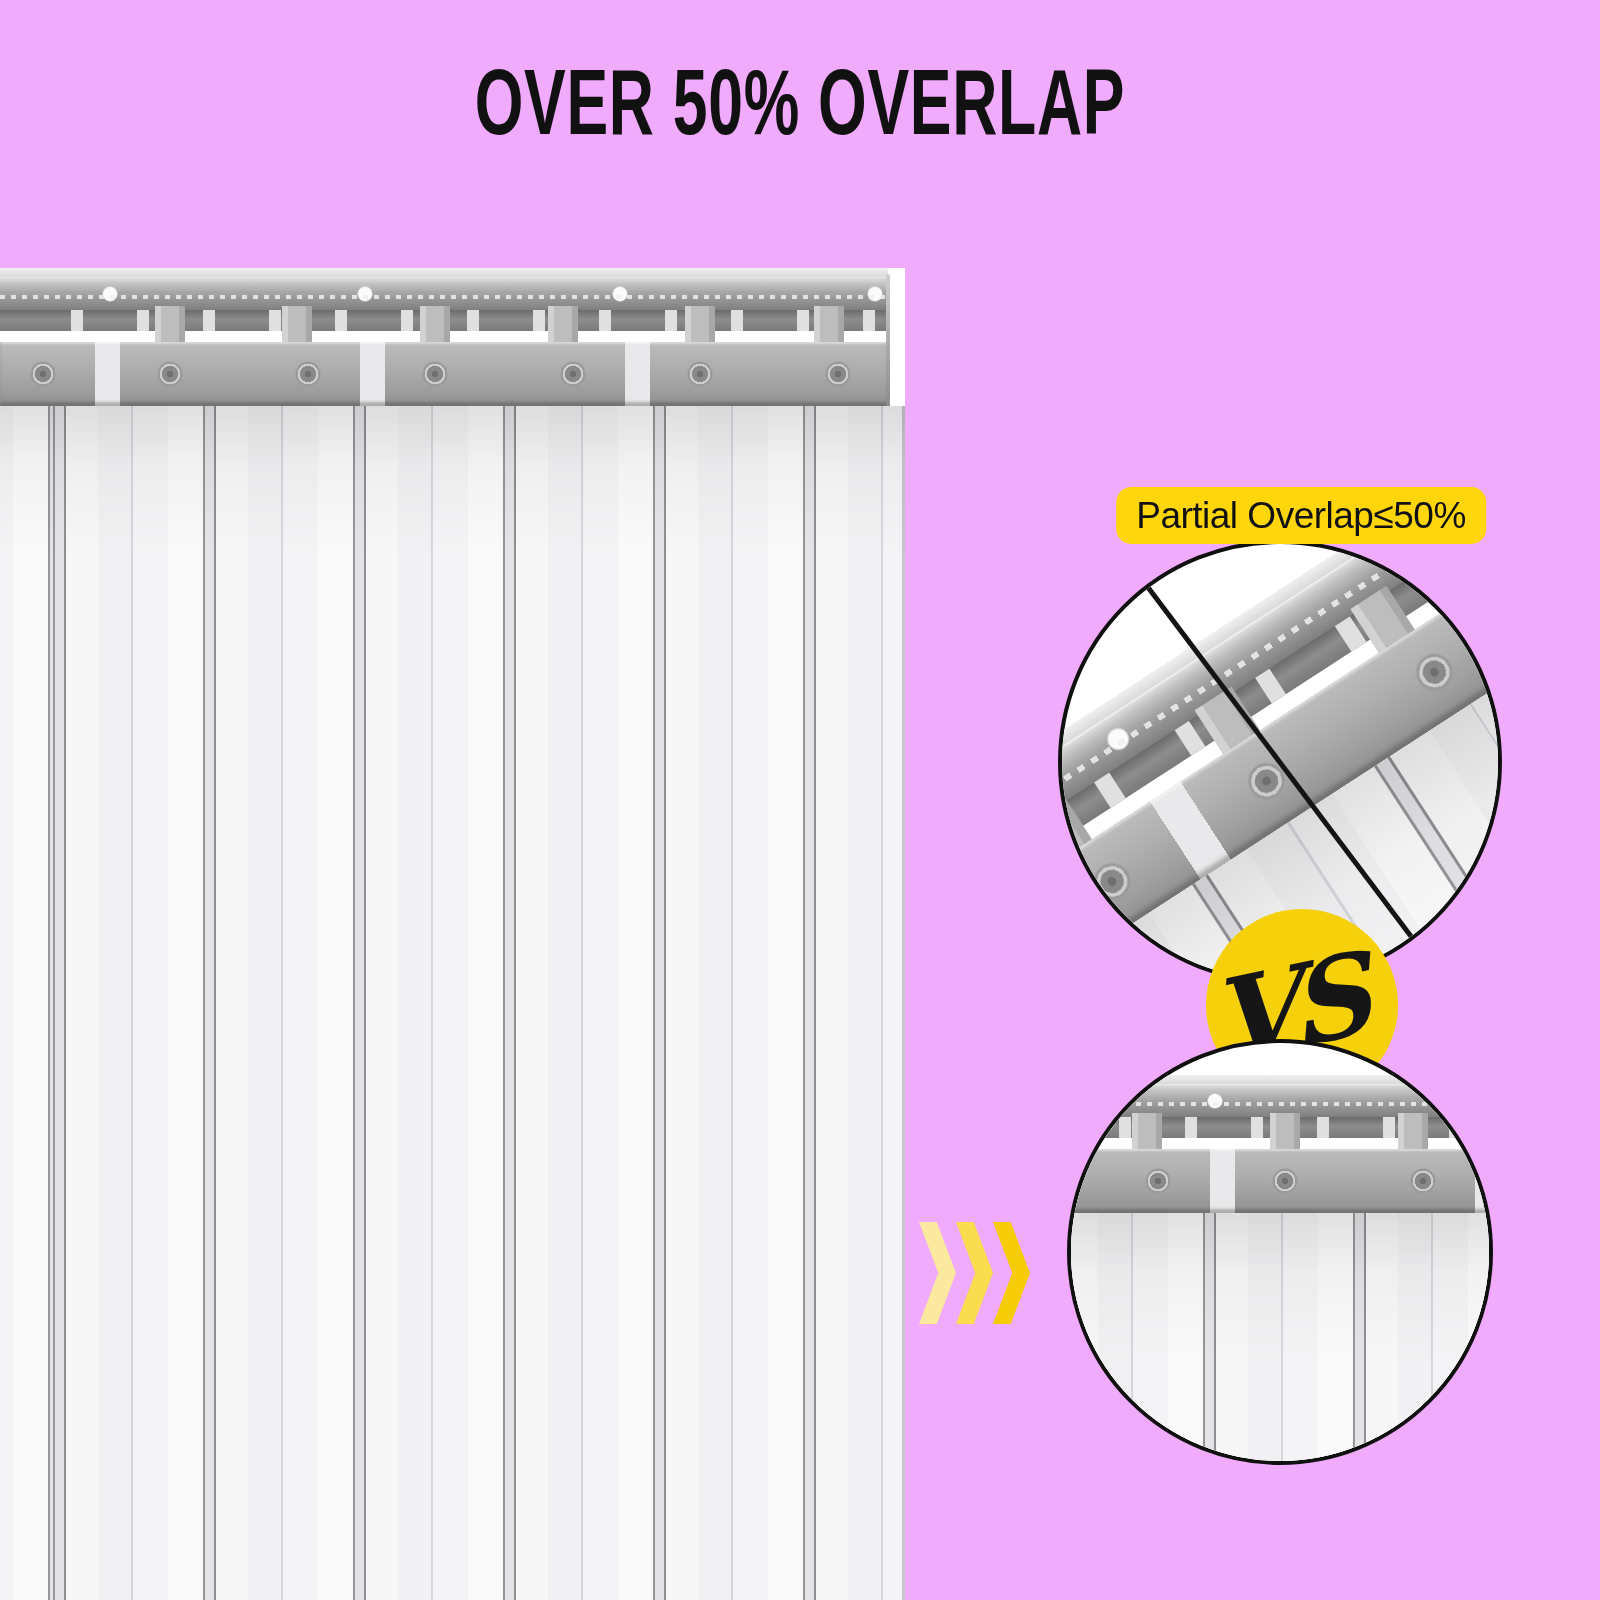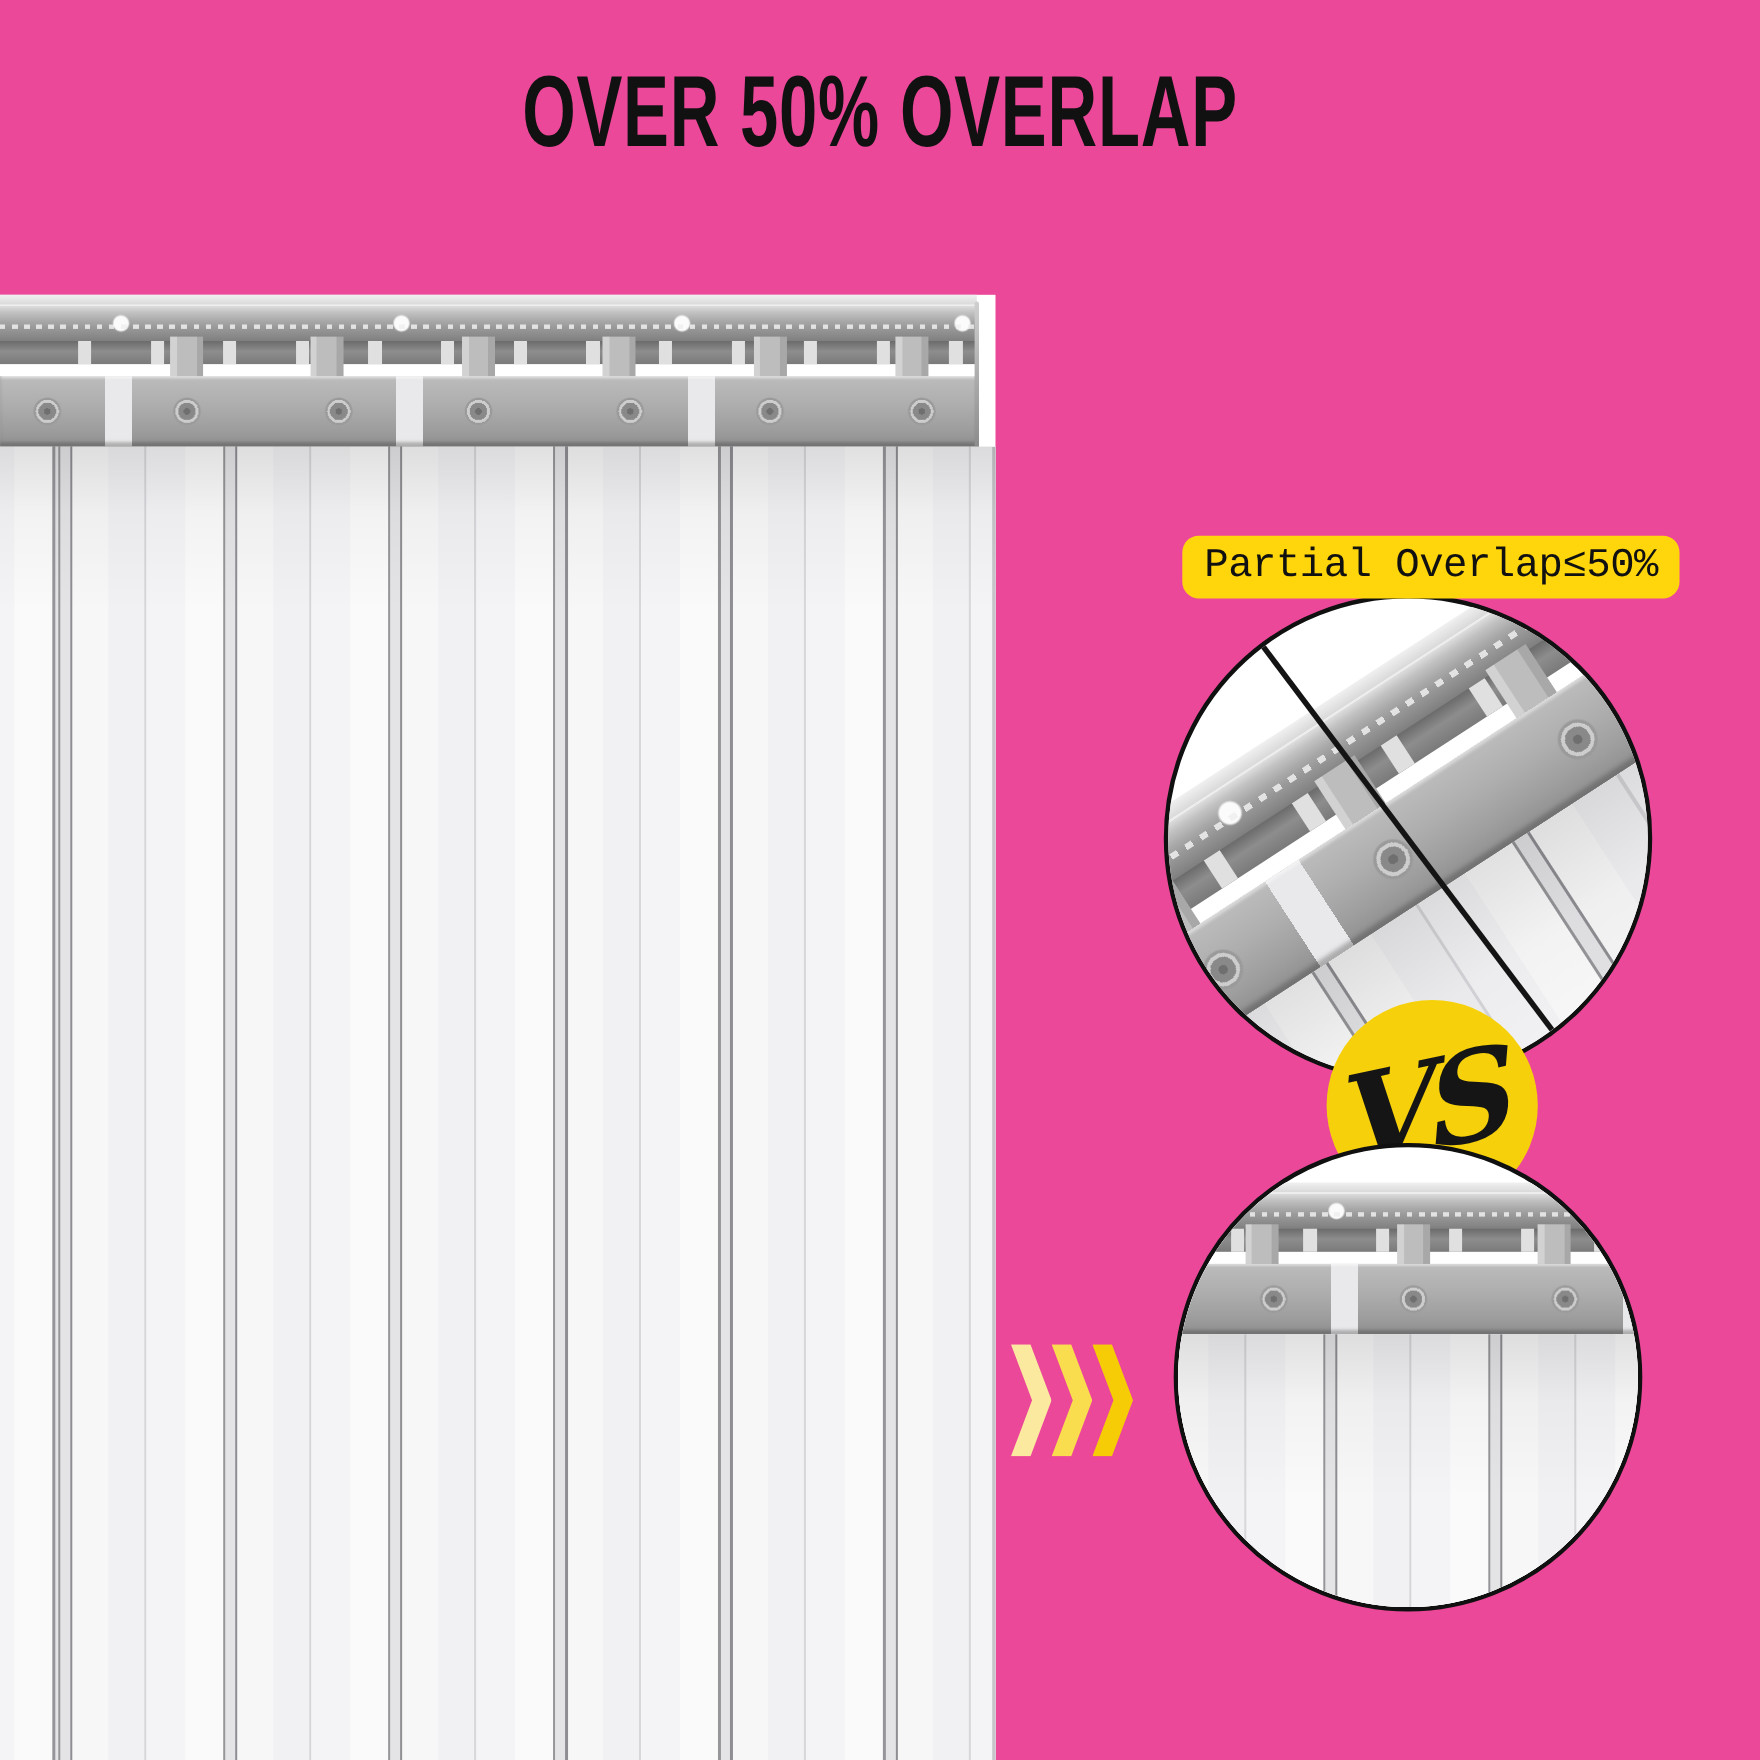--- a/index.html
+++ b/index.html
@@ -1,20 +1,20 @@
 <!DOCTYPE html>
 <html style="--label-bg: #FFD60B; --badge-bg: #F6D10B; --ink: #111111; --chevron-1: #FCE9A0; --chevron-2: #FADC4F; --chevron-3: #F6CC06;"><head>
 <meta charset="utf-8">
 <style>
   :root{
     --label-bg:#FFD60B; --badge-bg:#F6D10B; --ink:#111111;
     --chevron-1:#FCE9A0; --chevron-2:#FADC4F; --chevron-3:#F6CC06;
   }
   html,body{margin:0;padding:0;background:#fff;}
-  .canvas{position:relative;width:1600px;height:1600px;background:#ec4899;overflow:hidden;
+  .canvas{position:relative;width:1600px;height:1600px;background:#f0abfc;overflow:hidden;
           font-family:"Liberation Sans","DejaVu Sans",sans-serif;}
 
   
   .title{position:absolute;top:56px;left:0;width:1600px;text-align:center;margin:0;
          font-size:92px;font-weight:bold;line-height:1;color:var(--ink);
          transform:scaleX(.68);letter-spacing:1px;white-space:nowrap;}
 
   
   .photo{position:absolute;background:#fff;}
   .rail{position:absolute;height:142px;}
@@ -84,21 +84,21 @@
         margin:-2px 0 0 -330px;background:#141414;transform:rotate(53deg);}
 
   .photo-b{position:absolute;left:-221px;top:32px;width:1120px;height:420px;}
   .photo-b .rail{left:0;top:0;right:0;}
   .photo-b .rail::after{display:none;}
   .photo-b .strips{left:0;top:138px;right:0;bottom:0;}
 
   
   .pill{position:absolute;transform:translateX(-50%);background:var(--label-bg);
         color:var(--ink);font-size:37px;line-height:45px;padding:6px 20px;
-        border-radius:15px;white-space:nowrap;letter-spacing:-.5px;font-family:Liberation Mono, monospace;}
+        border-radius:15px;white-space:nowrap;letter-spacing:-.5px;}
   .pill-top{left:1301px;top:487px;}
   .pill-bottom{left:1303px;top:1463px;}
 
   
   .vs{position:absolute;left:1206px;top:909px;width:192px;height:192px;border-radius:50%;
       background:var(--badge-bg);display:flex;align-items:center;justify-content:center;}
   .vs span{font-family:"DejaVu Serif","Liberation Serif",serif;font-style:italic;font-weight:bold;
       font-size:112px;color:#151515;transform:rotate(-12deg) skewX(-6deg);
       letter-spacing:-9px;padding-right:10px;}
 

